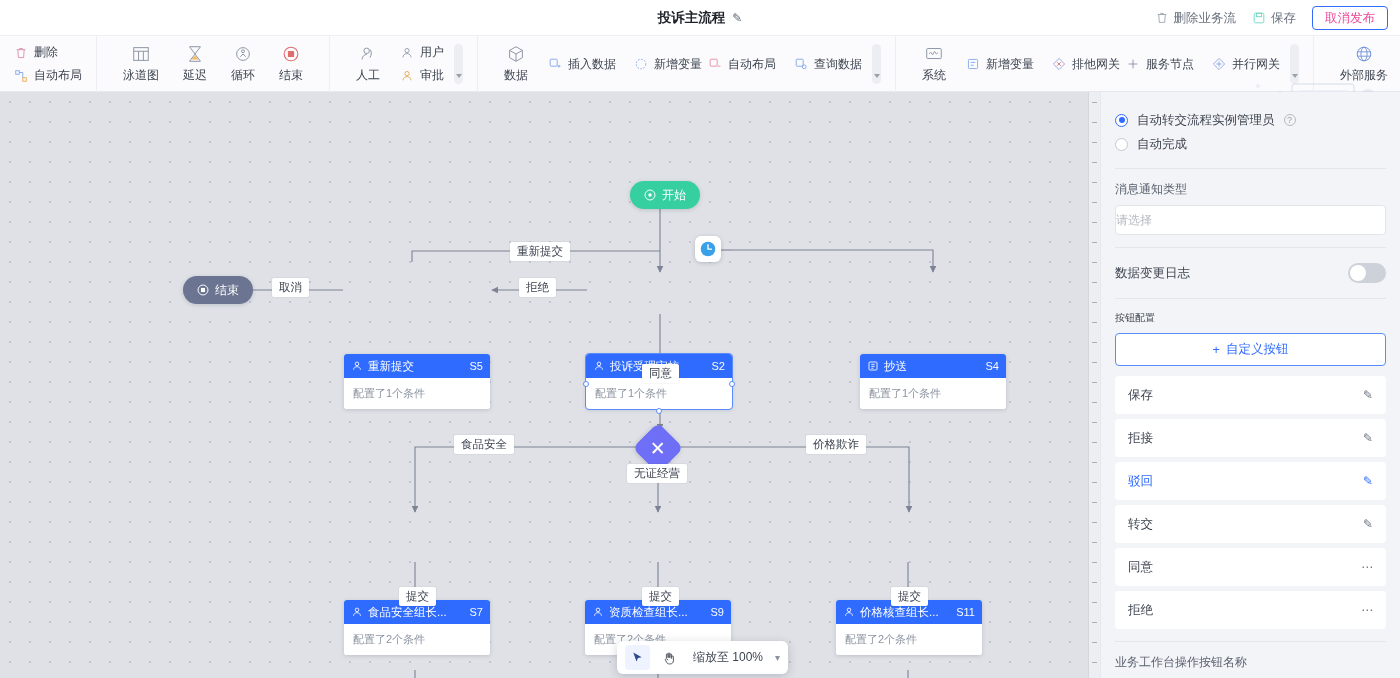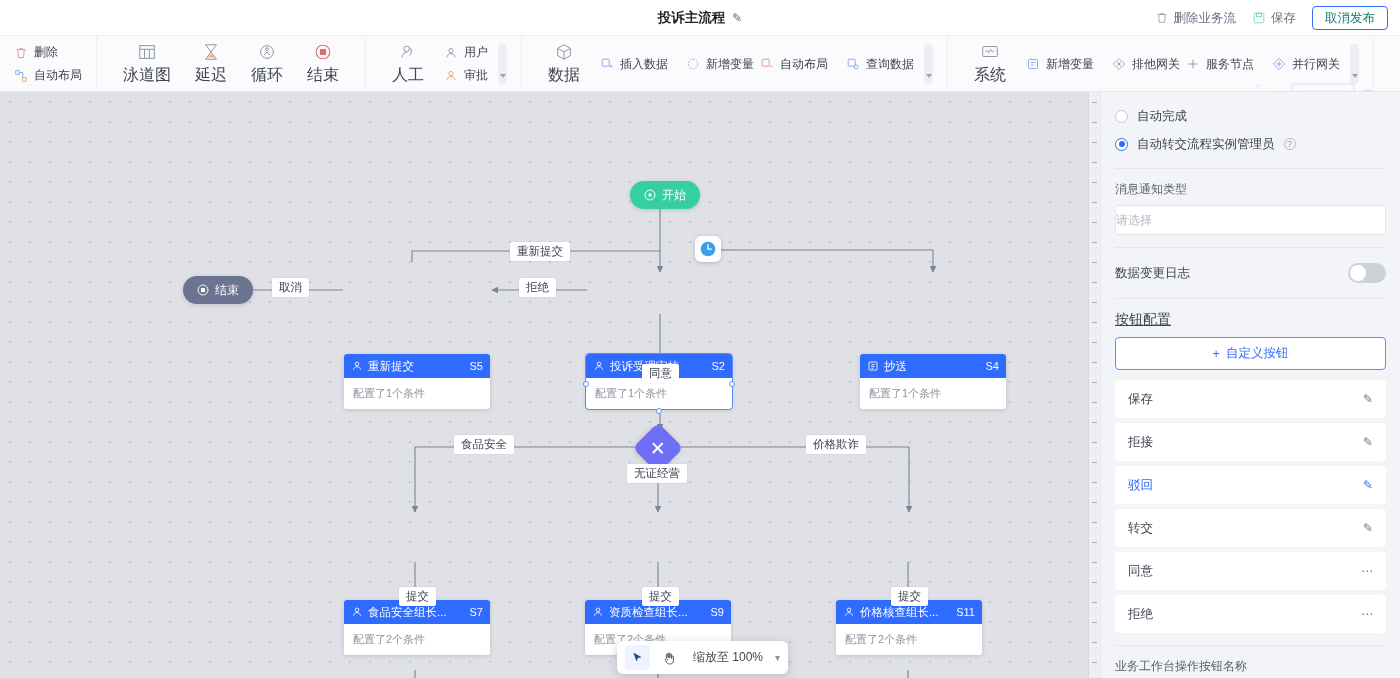--- a/index.html
+++ b/index.html
@@ -25,21 +25,21 @@
   .topbar-right {
     position: absolute; right: 12px; top: 0; height: 36px;
     display: flex; align-items: center; gap: 16px;
   }
   .tb-action {
     display: flex; align-items: center; gap: 5px;
     font-size: 12.5px; color: #6b7280; cursor: pointer;
   }
   .tb-action .ic { width: 14px; height: 14px; display:inline-block; }
   .tb-btn-outline {
-    border: 1px solid #2f6bff; color: #0f766e; border-radius: 4px;
+    border: 1px solid #2f6bff; color: #ec4899; border-radius: 4px;
     font-size: 12.5px; padding: 5px 12px; background: #fff; cursor: pointer;
     line-height: 1;
   }
 
   
   .ribbon {
     position: absolute; left: 0; top: 36px; width: 1400px; height: 56px;
     background: #fbfbfd; border-bottom: 1px solid #e6e8ee;
     display: flex; align-items: stretch;
   }
@@ -49,21 +49,21 @@
   }
   .rib-stack { display: flex; flex-direction: column; justify-content: center; gap: 6px; }
   .rib-mini {
     display: flex; align-items: center; gap: 6px;
     font-size: 12px; color: #3d4450; cursor: pointer; white-space: nowrap;
   }
   .rib-big {
     display: flex; flex-direction: column; align-items: center; gap: 3px;
     padding: 0 12px; cursor: pointer; min-width: 48px;
   }
-  .rib-big .lbl { font-size: 16px; color: #3d4450; white-space: nowrap; }
+  .rib-big .lbl { font-size: 12px; color: #3d4450; white-space: nowrap; }
   .rib-cols { display: flex; flex-direction: row; gap: 6px; }
   .rib-row2 { display: flex; gap: 18px; }
   .rib-scroll {
     width: 9px; height: 40px; background: #eceef2; border-radius: 5px;
     margin-left: 10px; position: relative; cursor: pointer;
   }
   .rib-scroll::after {
     content: ""; position: absolute; left: 2px; bottom: 6px;
     border-left: 3px solid transparent; border-right: 3px solid transparent;
     border-top: 4px solid #9aa1ad;
@@ -195,21 +195,21 @@
   }
   .switch-row .t { font-size: 12.5px; color: #3d4450; }
   .switch {
     width: 38px; height: 20px; border-radius: 10px; background: #cdd1d9;
     position: relative; cursor: pointer; flex: none;
   }
   .switch::after {
     content: ""; position: absolute; left: 2px; top: 2px;
     width: 16px; height: 16px; border-radius: 50%; background: #fff;
   }
-  .sec-title { font-size: 14px; color: #3d4450; margin: 0 0 8px; text-decoration: underline; }
+  .sec-title { font-size: 10px; color: #3d4450; margin: 0 0 8px; }
   .add-btn {
     height: 33px; border: 1px solid #5b8cff; border-radius: 4px; background: #fff;
     display: flex; align-items: center; justify-content: center; gap: 6px;
     color: #2f6bff; font-size: 12.5px; cursor: pointer; margin-bottom: 10px;
   }
   .btn-item {
     height: 38px; background: #fff; border-radius: 4px; margin-bottom: 5px;
     display: flex; align-items: center; justify-content: space-between;
     padding: 0 13px; font-size: 12.5px; color: #3d4450; cursor: pointer;
   }
@@ -717,31 +717,31 @@
       </svg>
   </div>
   <div class="ztxt">缩放至 100%</div>
   <div class="zcar">▾</div>
 </div>
 
 <div class="panel">
 
   <div style="height:12px"></div>
 
-  <div class="radio-row">
-    <span class="radio"></span>
-    <span>自动完成</span>
-  </div>
-
   <div class="radio-row" style="margin-top:4px">
     <span class="radio checked"></span>
     <span>自动转交流程实例管理员</span>
     <span class="qmark">?</span>
   </div>
 
+  <div class="radio-row">
+    <span class="radio"></span>
+    <span>自动完成</span>
+  </div>
+
   <div class="divider"></div>
 
   <div class="field-label">消息通知类型</div>
   <div class="sel-input">
     <span>请选择</span>
   </div>
 
   <div class="divider"></div>
 
   <div class="switch-row">

